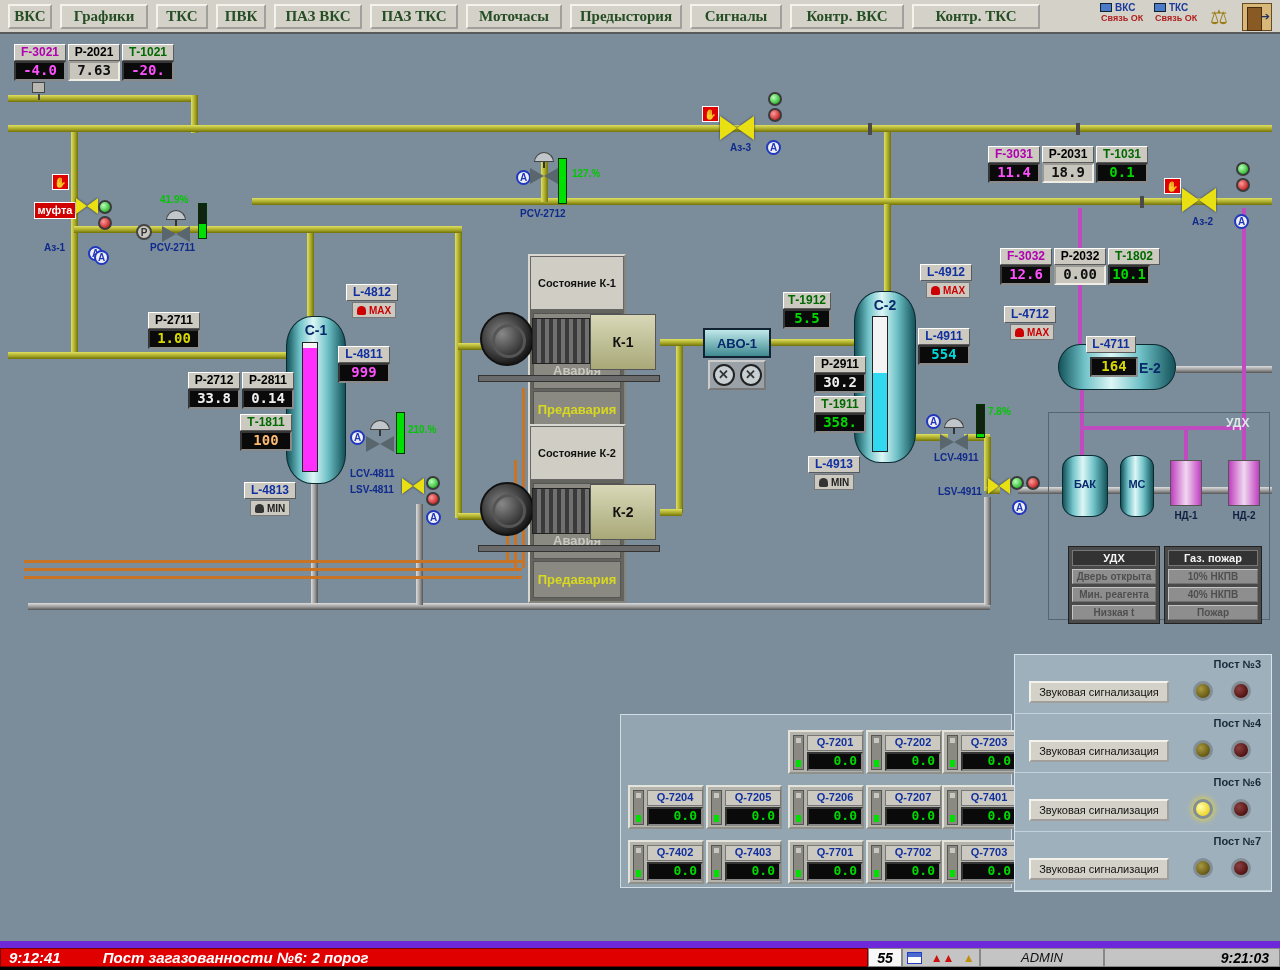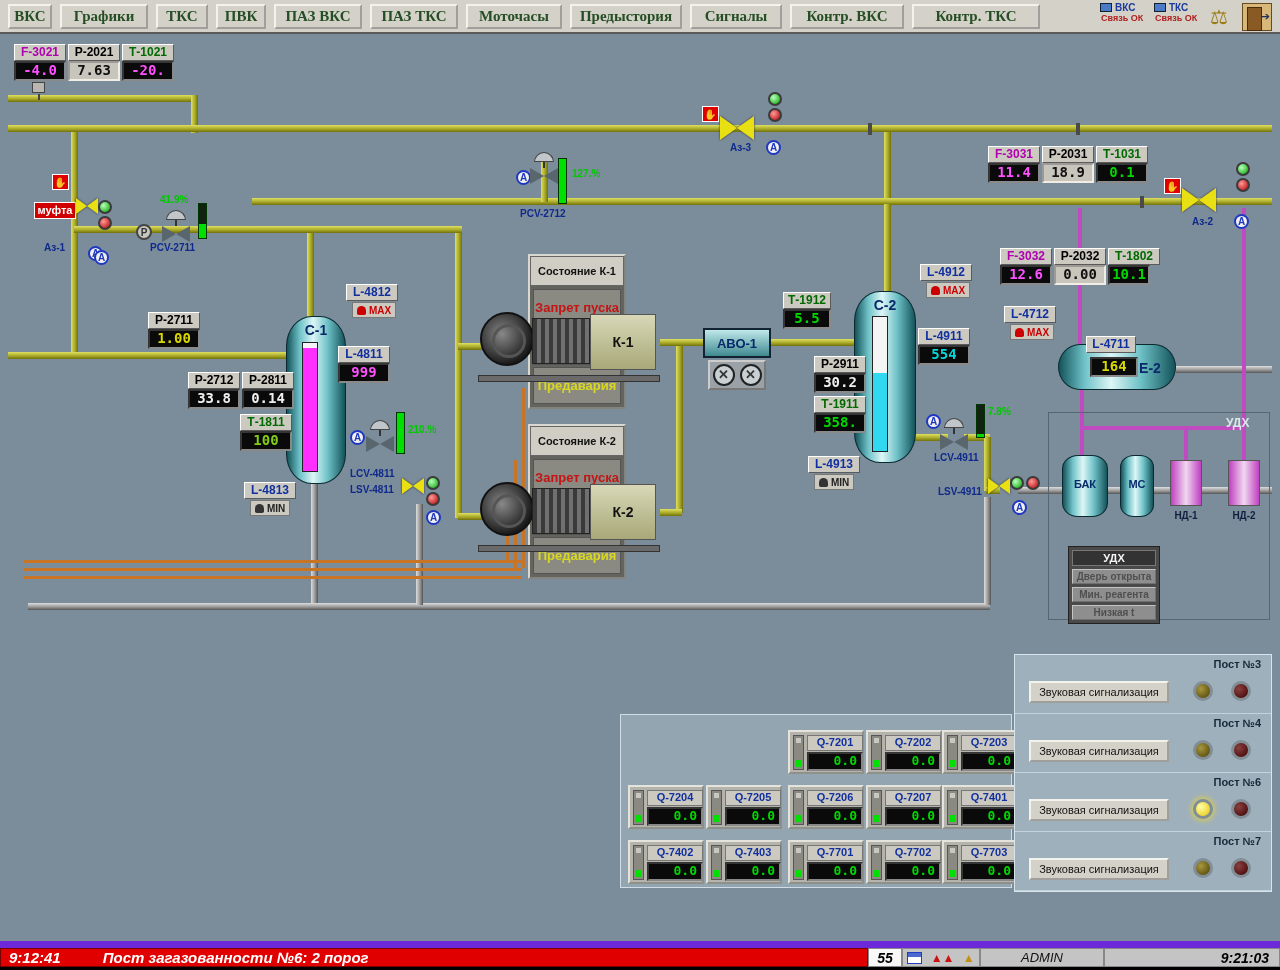--- a/index.html
+++ b/index.html
@@ -20,21 +20,21 @@
 .door{position:absolute;left:1242px;top:3px;width:30px;height:28px;background:#d8b878;border:1px solid #6a4a20;cursor:pointer;}
 .door::before{content:"";position:absolute;left:4px;top:3px;width:13px;height:22px;background:#8a5a24;border:1px solid #4a2a08;}
 .door::after{content:"➔";position:absolute;right:1px;top:6px;font-size:11px;color:#203060;}
 
 
 .tag{position:absolute;height:17px;background:#ccc9c1;border:1px solid;border-color:#fff #5a5a5a #5a5a5a #fff;
   font-size:12px;font-weight:bold;text-align:center;line-height:14px;color:#000;}
 .tag.f{color:#b000b0}.tag.t{color:#006a00}.tag.l{color:#1030a0}
 .val{position:absolute;height:20px;background:#0a0a0a;border:2px inset #8a8a8a;font-family:"DejaVu Sans Mono",monospace;
   font-size:14px;font-weight:bold;text-align:center;line-height:15px;cursor:pointer;}
-.val.m{color:#ff50ff}.val.g{color:#00d800}.val.y{color:#d8d800}.val.w{color:#f0f0f0}.val.r{color:#84cc16}.val.c{color:#00d8d8}
+.val.m{color:#ff50ff}.val.g{color:#00d800}.val.y{color:#d8d800}.val.w{color:#f0f0f0}.val.r{color:#fdba74}.val.c{color:#00d8d8}
 .val.light{background:#c8c5bd;color:#111;border:2px inset #f0ede5;}
 .badge{position:absolute;height:16px;background:#ccc9c1;border:1px solid #777;font-size:10px;font-weight:bold;
   display:flex;align-items:center;gap:3px;padding:0 4px;}
 .badge .bell{width:9px;height:9px;border-radius:50% 50% 20% 20%;display:inline-block;}
 .badge.max{color:#c00;}.badge.max .bell{background:#c00;}
 .badge.min{color:#222;}.badge.min .bell{background:#333;}
 
 
 .hp{position:absolute;height:7px;background:linear-gradient(#e0e060,#aaaa2a 55%,#70700a);}
 .vp{position:absolute;width:7px;background:linear-gradient(90deg,#e0e060,#aaaa2a 55%,#70700a);}
@@ -89,21 +89,21 @@
 .lamp.grn{background:radial-gradient(circle at 35% 35%,#b8ffb8,#00a000);}
 .lamp.red{background:radial-gradient(circle at 35% 35%,#ff9898,#b00000);}
 .hand{position:absolute;width:17px;height:16px;background:#e00000;border:1px solid #fff;color:#ffe;font-size:10px;line-height:15px;text-align:center;cursor:pointer;}
 .hand::before{content:"✋";}
 .mufta{position:absolute;width:42px;height:17px;background:#d00000;border:1px solid #fff;color:#fff;font-size:11px;font-weight:bold;text-align:center;line-height:15px;}
 .amark{position:absolute;width:15px;height:15px;border-radius:50%;background:#f0f0f0;border:2px solid #2038c0;color:#2038c0;font-size:10px;font-weight:bold;text-align:center;line-height:11px;}
 .amark::before{content:"А";}
 
 
 .state-panel{position:absolute;width:98px;background:#8a8a82;border:2px outset #d8d8d0;}
-.state-title{background:#d0cdc4;border:1px solid #666;font-size:11px;font-weight:bold;text-align:center;padding:8px 0;color:#111;}
+.state-title{background:#d0cdc4;border:1px solid #666;font-size:11px;font-weight:bold;text-align:center;padding:20px 0;color:#111;}
 .state-body{background:#64645e;padding:3px;display:flex;flex-direction:column;gap:2px;}
 .state-row{background:#8a8a82;border:1px solid #555;font-size:13px;font-weight:bold;text-align:center;padding:10px 0;}
 .state-row.r0{color:#c41414;}
 .state-row.r1{color:#c8c8c0;}
 .state-row.r2{color:#d8d820;}
 .alarm-panel{position:absolute;background:#4a4a4a;border:1px solid #222;padding:3px;}
 .alarm-title{background:#333;color:#f4f4f4;font-size:11px;font-weight:bold;text-align:center;border:1px solid #777;padding:1px 0;}
 .alarm-row{background:#8e8e8e;color:#4f4f4f;font-size:10px;font-weight:bold;text-align:center;border:1px outset #c4c4c4;margin-top:3px;padding:1px 2px;}
 .udx-frame{position:absolute;border:1px solid #56656f;}
 .udx-caption{position:absolute;color:#e0e6ea;font-size:12px;font-weight:bold;}
@@ -453,20 +453,26 @@
   <div class="pump-label" style="left:1166px;top:510px">НД-1</div>
   <div class="pump" style="left:1228px;top:460px"></div>
   <div class="pump-label" style="left:1224px;top:510px">НД-2</div>
 
   <div class="alarm-panel" style="left:1068px;top:546px;width:92px">
     <div class="alarm-title">УДХ</div>
     <div class="alarm-row">Дверь открыта</div>
     <div class="alarm-row">Мин. реагента</div>
     <div class="alarm-row">Низкая t</div>
   </div>
+  <div class="alarm-panel" style="left:1164px;top:546px;width:98px">
+    <div class="alarm-title">Газ. пожар</div>
+    <div class="alarm-row">10% НКПВ</div>
+    <div class="alarm-row">40% НКПВ</div>
+    <div class="alarm-row">Пожар</div>
+  </div>
 
   <div id="detpanel"></div>
   <div class="det" style="left:788px;top:730px">
     <div class="det-strip">
         <i class="det-lt"></i>
         <i class="det-lg"></i>
       </div>
     <div class="det-tag">Q-7201</div>
     <div class="det-val">0.0</div>
   </div>

